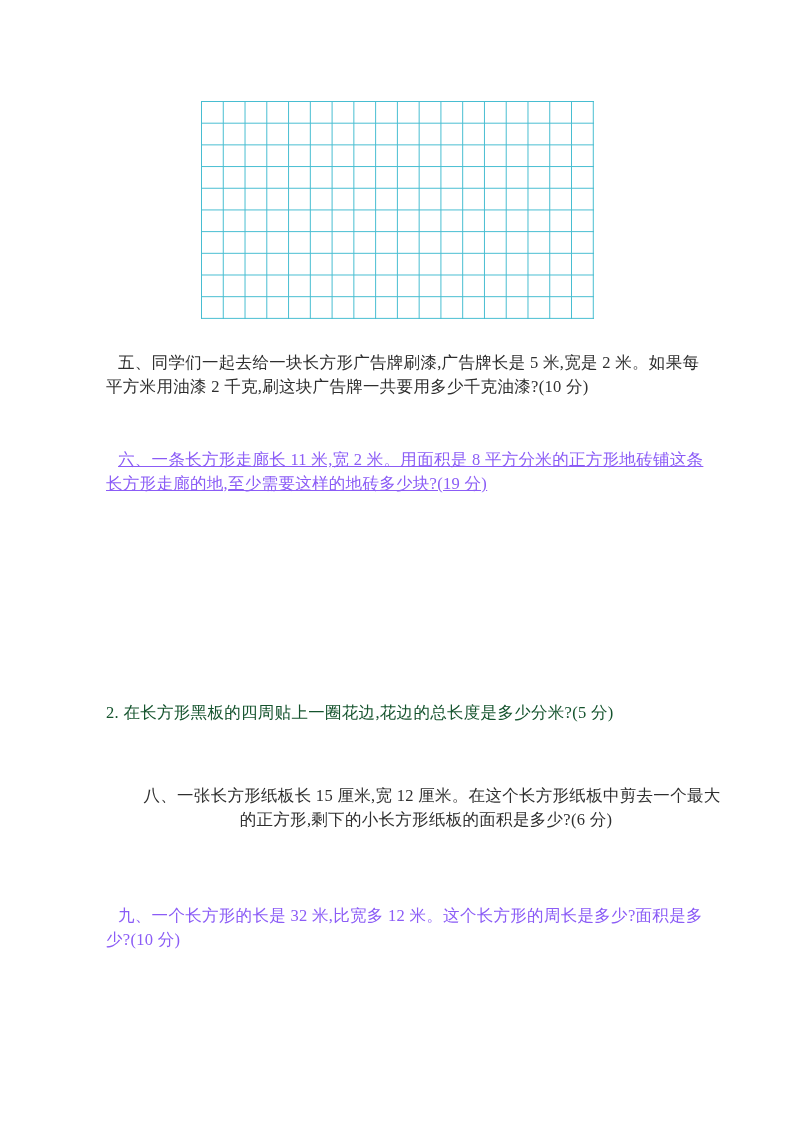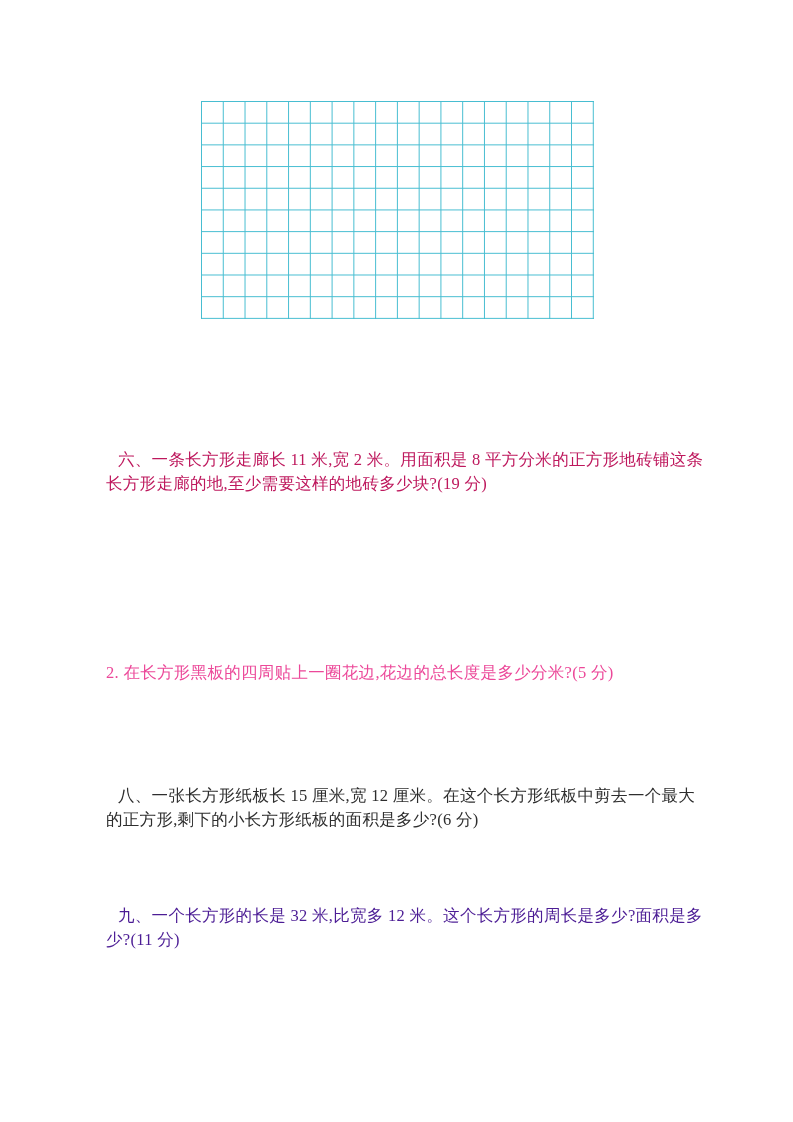--- a/index.html
+++ b/index.html
@@ -47,44 +47,48 @@
   .problem .line {
     white-space: nowrap;
   }
   .problem .line.indent {
     padding-left: 12px;
   }
   .p-five  { top: 351px; }
   .p-six   { top: 448px; }
   .p-seven { top: 566px; }
   .p-seven-sub2 { top: 661px; }
-  .p-eight { top: 784px; }
+  .p-eight { top: 784px; text-align: center; }
   .p-nine  { top: 904px; }
 </style>
 </head>
 <body style="background: rgb(255, 255, 255);">
 
 <div class="page">
 
   <div class="answer-grid" style="--cols: 18; --rows: 10; --grid-line-color: #46bdd1;"></div>
 
+  <div class="problem p-five" style="color: rgb(46, 46, 46);">
+    <div class="line indent">五、同学们一起去给一块长方形广告牌刷漆,广告牌长是 5 米,宽是 2 米。如果每</div>
+    <div class="line">平方米用油漆 2 千克,刷这块广告牌一共要用多少千克油漆?(10 分)</div>
+  </div>
 
-  <div class="problem p-six" style="color: #be185d;">
+  <div class="problem p-six" style="color: #8b5cf6; text-decoration: underline;">
     <div class="line indent">六、一条长方形走廊长 11 米,宽 2 米。用面积是 8 平方分米的正方形地砖铺这条</div>
     <div class="line">长方形走廊的地,至少需要这样的地砖多少块?(19 分)</div>
   </div>
 
 
-  <div class="problem p-seven-sub2" style="color: #ec4899;">
+  <div class="problem p-seven-sub2" style="color: #14532d; margin-top: 40px;">
     <div class="line">2. 在长方形黑板的四周贴上一圈花边,花边的总长度是多少分米?(5 分)</div>
   </div>
 
   <div class="problem p-eight" style="color: rgb(46, 46, 46);">
     <div class="line indent">八、一张长方形纸板长 15 厘米,宽 12 厘米。在这个长方形纸板中剪去一个最大</div>
     <div class="line">的正方形,剩下的小长方形纸板的面积是多少?(6 分)</div>
   </div>
 
-  <div class="problem p-nine" style="color: #4c1d95;">
+  <div class="problem p-nine" style="color: #8b5cf6;">
     <div class="line indent">九、一个长方形的长是 32 米,比宽多 12 米。这个长方形的周长是多少?面积是多</div>
-    <div class="line">少?(11 分)</div>
+    <div class="line">少?(10 分)</div>
   </div>
 
 </div>
 
 </body></html>

